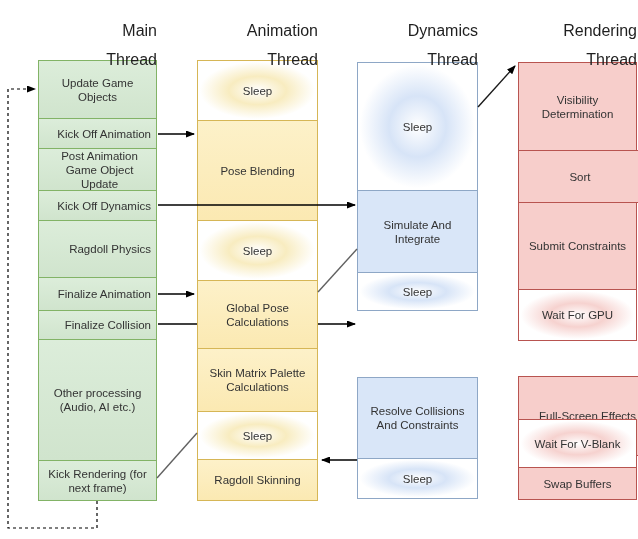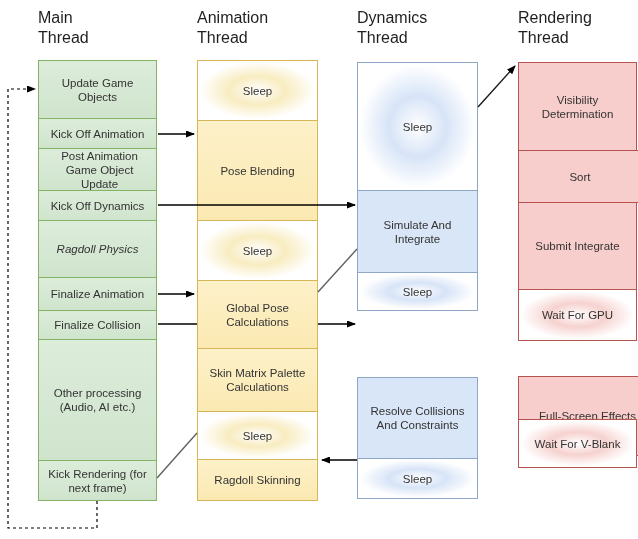--- a/index.html
+++ b/index.html
@@ -4,32 +4,32 @@
 <style>
   html,body{margin:0;padding:0;background:#ffffff;}
   .stage{
     position:relative;width:638px;height:539px;background:#ffffff;
     font-family:"Liberation Sans", sans-serif;overflow:hidden;
   }
   .layer{position:absolute;left:0;top:0;width:638px;height:539px;pointer-events:none;}
   .layer.behind{z-index:0;}
   .layer.front{z-index:3;}
   .col-header{
-    position:absolute;top:8px;text-align:left;font-size:16px;line-height:20px;
+    position:absolute;top:16px;text-align:right;font-size:16px;line-height:29px;
     color:#1f1f1f;white-space:pre-line;z-index:2;
   }
   .node{
     position:absolute;box-sizing:border-box;z-index:1;
     display:flex;align-items:center;justify-content:center;
     text-align:center;font-size:11.5px;line-height:14px;color:#333333;
     padding:2px 5px;
   }
   .node span{display:block;}
   
-  .green{background:linear-gradient(180deg,#dcedda 0%,#d0e4cd 100%);border:1px solid #82b366;}
+  .green{background:linear-gradient(180deg,#dcedda 0%,#d0e4cd 100%);border:1px solid #82b366;justify-content:flex-end;}
   
   .yellow{background:linear-gradient(180deg,#fdf1c9 0%,#fbe9b2 100%);border:1px solid #d6b656;}
   .yellow.sleep{background:radial-gradient(ellipse closest-side at 50% 50%,#ffffff 0%,#f8ecc0 48%,#ffffff 97%);}
   
   .blue{background:#d9e6f8;border:1px solid #8ea7c6;}
   .blue.sleep{background:radial-gradient(ellipse closest-side at 50% 50%,#ffffff 0%,#d7e4f7 48%,#ffffff 97%);}
   
   .red{background:#f7cecb;border:1px solid #b85450;}
   .red.sleep{background:radial-gradient(ellipse closest-side at 50% 50%,#ffffff 0%,#f6d2cf 48%,#ffffff 97%);}
 </style>
@@ -61,21 +61,21 @@
     </div>
   <div class="node green" style="left:38px;top:118px;width:119px;height:31px;">
       <span>Kick Off Animation</span>
     </div>
   <div class="node green" style="left:38px;top:148px;width:119px;height:43px;padding-left:9px;">
       <span>Post Animation Game Object Update</span>
     </div>
   <div class="node green" style="left:38px;top:190px;width:119px;height:31px;">
       <span>Kick Off Dynamics</span>
     </div>
-  <div class="node green" style="left:38px;top:220px;width:119px;height:58px;font-style:italic;">
+  <div class="node green" style="left:38px;top:220px;width:119px;height:58px;">
       <span>Ragdoll Physics</span>
     </div>
   <div class="node green" style="left:38px;top:277px;width:119px;height:34px;">
       <span>Finalize Animation</span>
     </div>
   <div class="node green" style="left:38px;top:310px;width:119px;height:30px;">
       <span>Finalize Collision</span>
     </div>
   <div class="node green" style="left:38px;top:339px;width:119px;height:122px;">
       <span>Other processing (Audio, AI etc.)</span>
@@ -122,30 +122,33 @@
       <span>Sleep</span>
     </div>
 
   <div class="node red" style="left:518px;top:62px;width:119px;height:89px;">
       <span>Visibility Determination</span>
     </div>
   <div class="node red" style="left:518px;top:150px;width:124px;height:53px;">
       <span>Sort</span>
     </div>
   <div class="node red" style="left:518px;top:202px;width:119px;height:88px;">
-      <span>Submit Integrate</span>
+      <span>Submit Constraints</span>
     </div>
   <div class="node red sleep" style="left:518px;top:289px;width:119px;height:52px;">
       <span>Wait For GPU</span>
     </div>
   <div class="node red" style="left:518px;top:340px;width:139px;height:80px;margin-top:36px;">
       <span>Full-Screen Effects</span>
     </div>
   <div class="node red sleep" style="left:518px;top:419px;width:119px;height:49px;">
       <span>Wait For V-Blank</span>
+    </div>
+  <div class="node red" style="left:518px;top:467px;width:119px;height:33px;">
+      <span>Swap Buffers</span>
     </div>
 
   <svg class="layer front">
     <defs>
       <marker id="arw" markerWidth="9" markerHeight="7" refX="8" refY="3.5" orient="auto" markerUnits="userSpaceOnUse">
         <path d="M0,0 L9,3.5 L0,7 z" fill="#000000"></path>
       </marker>
     </defs>
     <line x1="158" y1="134" x2="194" y2="134" stroke="#000000" stroke-width="1.3" marker-end="url(#arw)"></line>
     <line x1="158" y1="205" x2="355" y2="205" stroke="#000000" stroke-width="1.3" marker-end="url(#arw)"></line>

